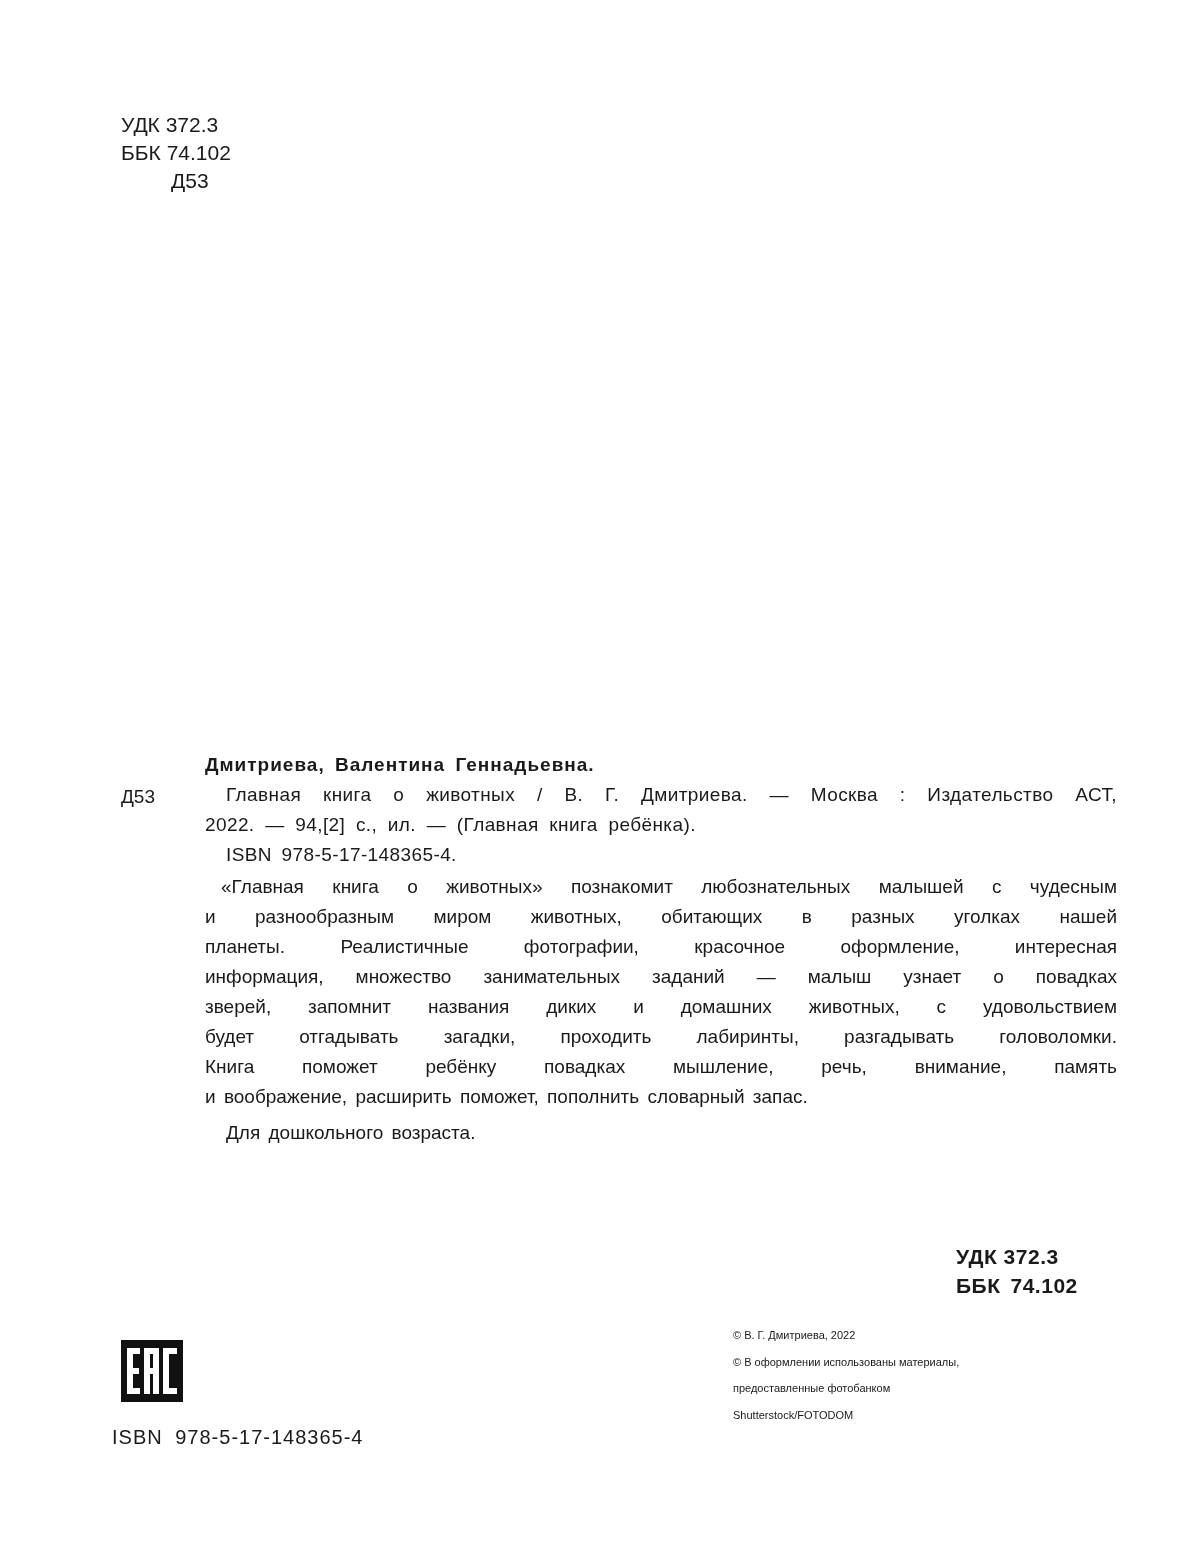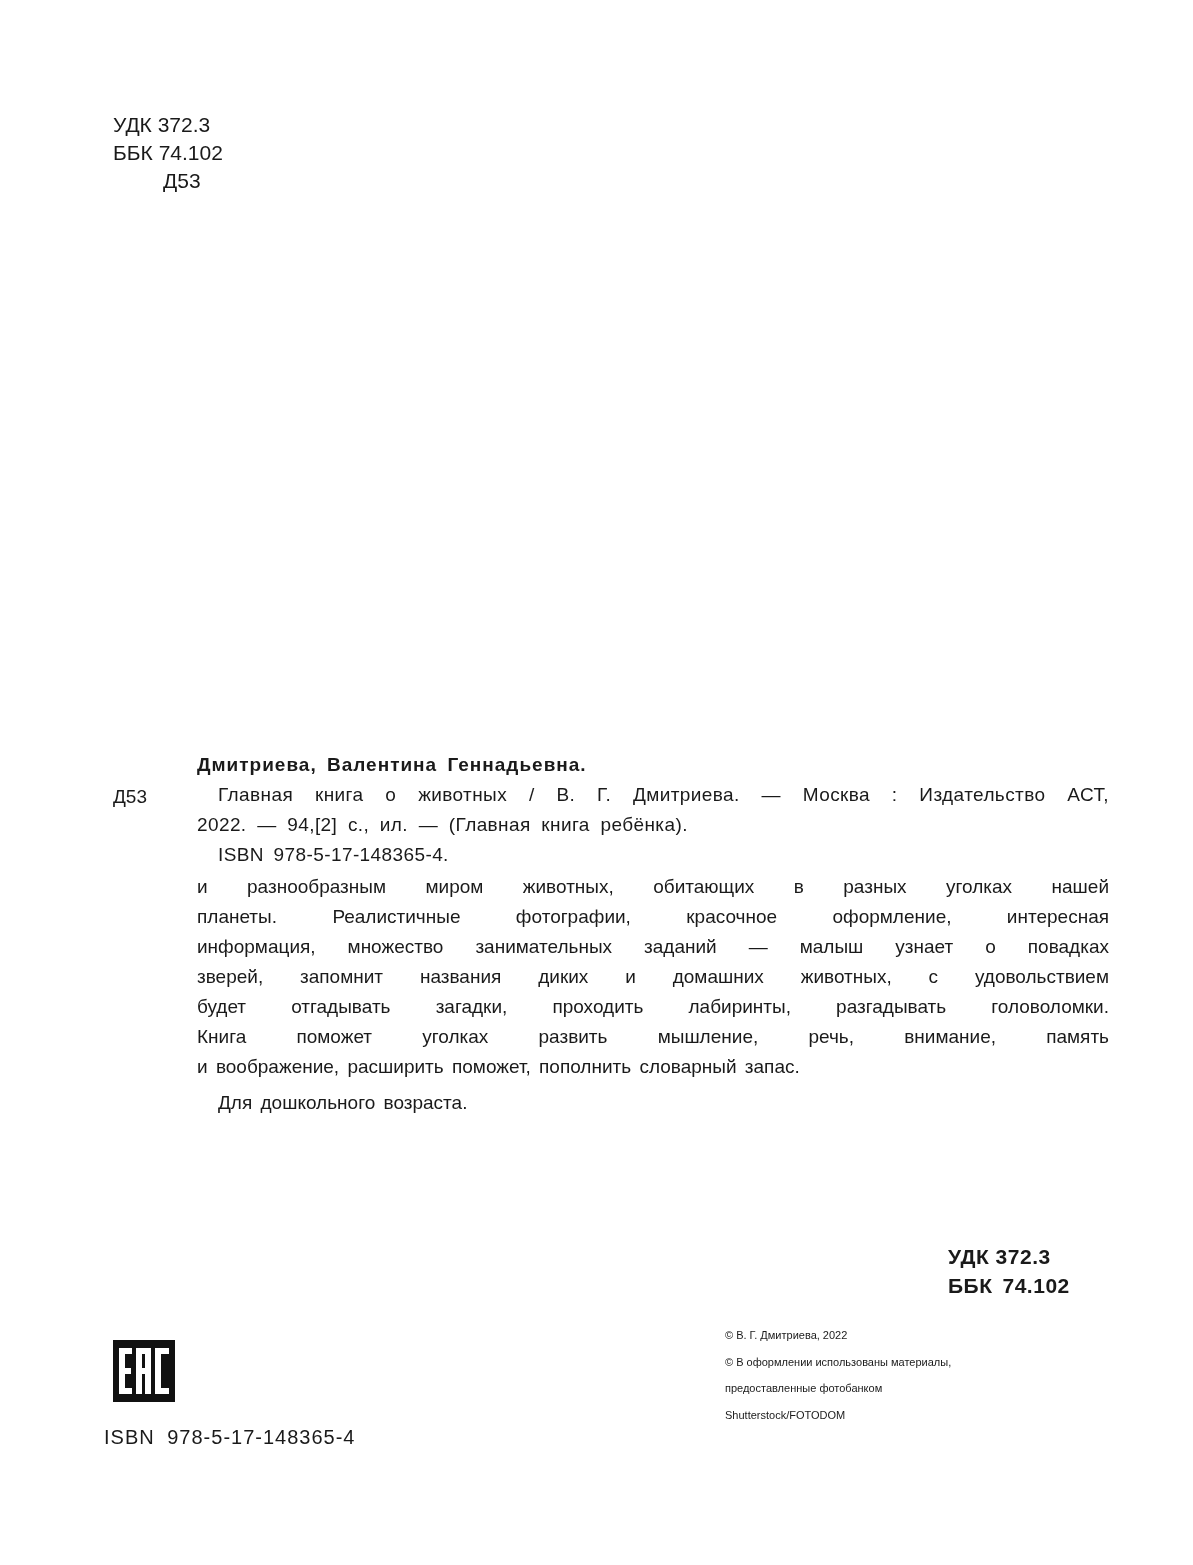--- a/index.html
+++ b/index.html
@@ -1,20 +1,20 @@
 <!DOCTYPE html>
 <html><head>
 <meta charset="utf-8">
 <style>
   html, body { margin: 0; padding: 0; background: #ffffff; }
   body {
     width: 1193px; height: 1565px; position: relative; overflow: hidden;
     font-family: "Liberation Sans", sans-serif; color: #1a1a1a;
   }
-  .abs { position: absolute; }
+  .abs { position: absolute; margin-left: 8px; }
   .top-codes { left: 113px; top: 111px; font-size: 21px; line-height: 28px; }
   .top-codes .indent { padding-left: 50px; }
   .d53-left { left: 113px; top: 786px; font-size: 19px; }
   .card { left: 197px; top: 750px; width: 912px; font-size: 19px; line-height: 30px; }
   .card .author { font-weight: bold; letter-spacing: 1px; word-spacing: 4px; }
   .card .indent { text-indent: 21px; }
   .card .just { text-align: justify; text-align-last: justify; word-spacing: 4px; letter-spacing: 0.4px; }
   .card .last { text-align: left; text-align-last: left; }
   .annot { margin-top: 2px; }
   .annot p { margin: 0; text-align: justify; text-align-last: justify; word-spacing: 3px; transform-origin: left; font-size: 19px; }
@@ -37,26 +37,27 @@
 </div>
 
 <div class="abs d53-left">Д53</div>
 
 <div class="abs card">
   <p class="author">Дмитриева, Валентина Геннадьевна.</p>
   <p class="indent just">Главная книга о животных / В. Г. Дмитриева. — Москва : Издательство АСТ,</p>
   <p style="word-spacing:5px;letter-spacing:0.4px;">2022. — 94,[2] с., ил. — (Главная книга ребёнка).</p>
   <p class="indent" style="letter-spacing:0.4px;word-spacing:4px;">ISBN 978-5-17-148365-4.</p>
   <div class="annot">
+    <p style="padding-left:16px;">«Главная книга о животных» познакомит любознательных малышей с чудесным</p>
     <p>и разнообразным миром животных, обитающих в разных уголках нашей</p>
     <p>планеты. Реалистичные фотографии, красочное оформление, интересная</p>
     <p>информация, множество занимательных заданий — малыш узнает о повадках</p>
     <p>зверей, запомнит названия диких и домашних животных, с удовольствием</p>
     <p>будет отгадывать загадки, проходить лабиринты, разгадывать головоломки.</p>
-    <p>Книга поможет уголках развить мышление, речь, внимание, память</p>
+    <p>Книга поможет ребёнку повадках мышление, речь, внимание, память</p>
     <p class="last">и воображение, расширить поможет, пополнить словарный запас.</p>
   </div>
   <p class="audience">Для дошкольного возраста.</p>
 </div>
 
 <div class="abs bottom-codes">
   <div>УДК 372.3</div>
   <div>
     <span>ББК</span><span class="bbk-num">74.102</span>
   </div>

